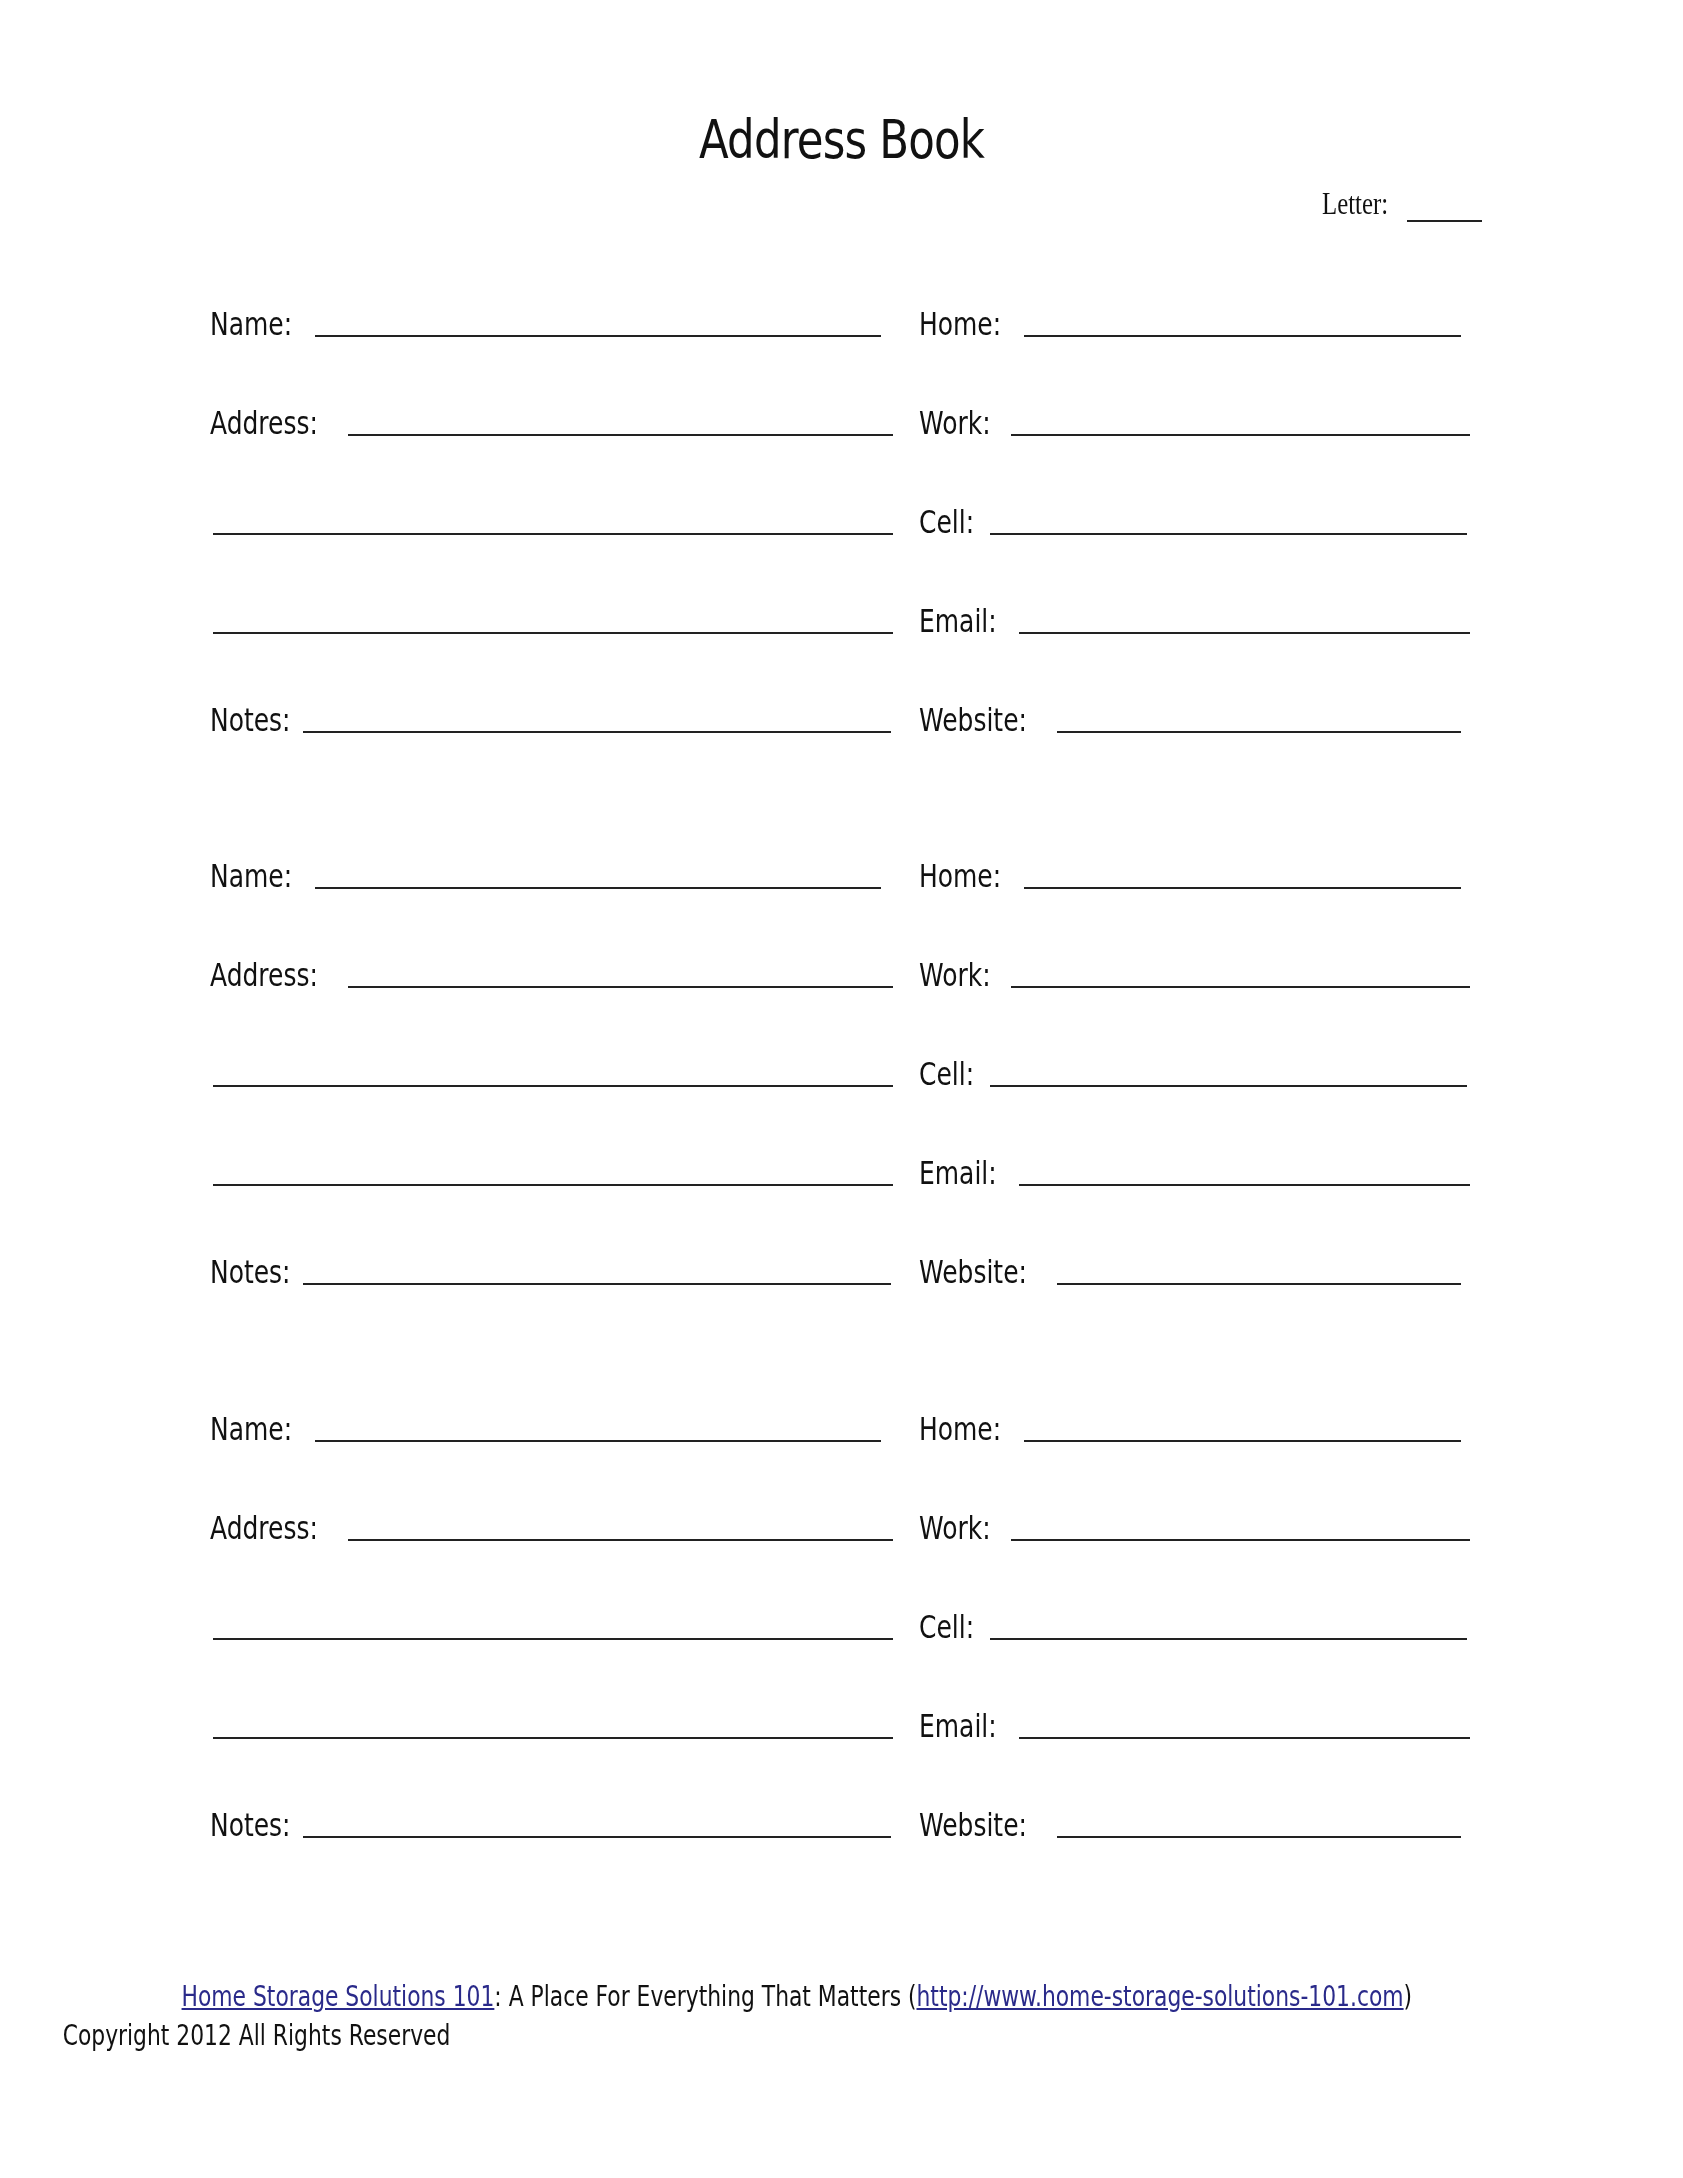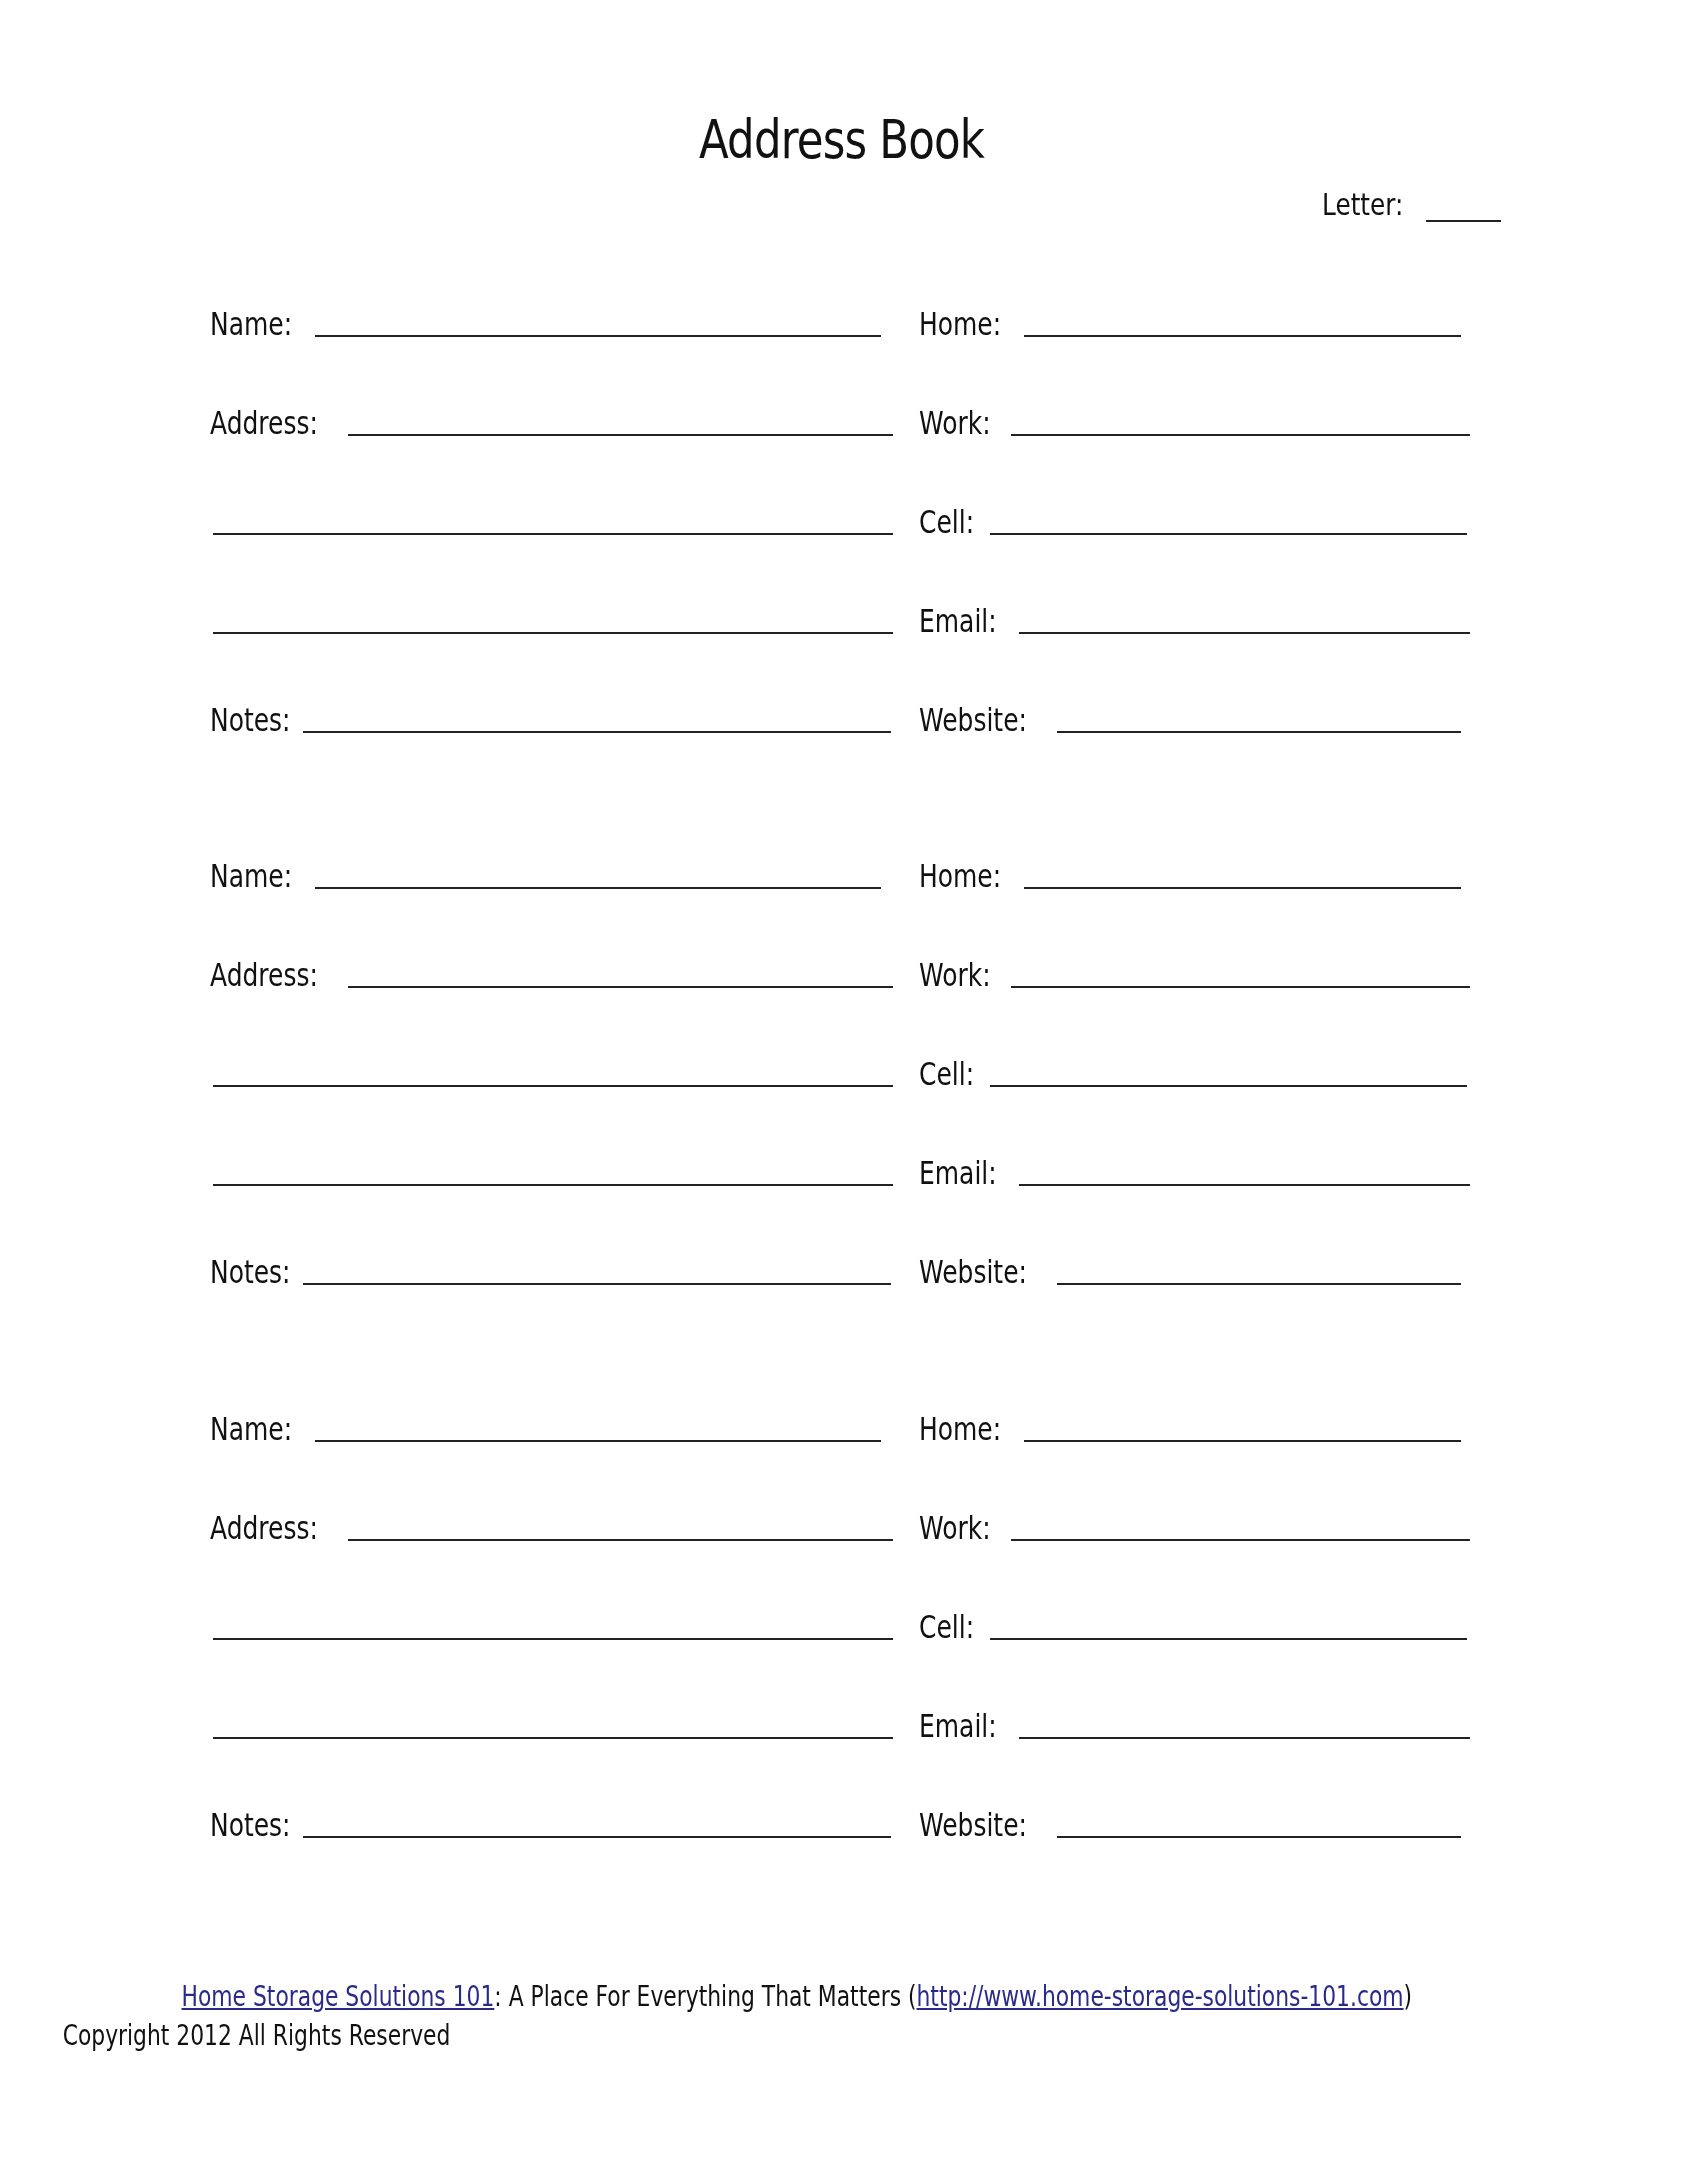--- a/index.html
+++ b/index.html
@@ -2,21 +2,21 @@
 <html><head>
 <meta charset="utf-8">
 <style>
   html, body { margin: 0; padding: 0; background: #ffffff; }
   body { width: 1683px; height: 2178px; position: relative; overflow: hidden;
          font-family: "DejaVu Sans", sans-serif; color: #111; }
   .title { position: absolute; top: 109px; left: 0; width: 1683px; text-align: center;
            font-size: 53px; font-weight: normal; letter-spacing: -1px;
            transform: scaleX(0.82); transform-origin: 842px 0; }
   .letter { position: absolute; top: 186px; left: 1322px; font-size: 31px;
-            display: flex; align-items: flex-end; }
+            display: flex; align-items: flex-end; font-family: Liberation Serif, serif; }
   .letter .lbl { display: inline-block; transform: scaleX(0.8); transform-origin: left bottom; margin-right: -4px; }
   .letter .blank { display: inline-block; width: 75px; border-bottom: 2.5px solid #222; margin-left: 6px; height: 28px; }
   .block { position: absolute; left: 0; width: 1472px; height: 515px; }
   .field { position: absolute; display: flex; align-items: flex-end; height: 44px; }
   .field .lbl { font-size: 32px; white-space: nowrap; display: inline-block;
                 transform: scaleX(0.78); transform-origin: left bottom; }
   .field .line { flex: 1; border-bottom: 2.5px solid #222; margin-bottom: 6px; }
   .footer { position: absolute; top: 1980px; left: 8px; width: 1683px; font-size: 28px; }
   .footer .row { display: inline-block; transform: scaleX(0.78); transform-origin: center; white-space: nowrap; }
   .footer a { color: #2a2a8a; text-decoration: underline; }

